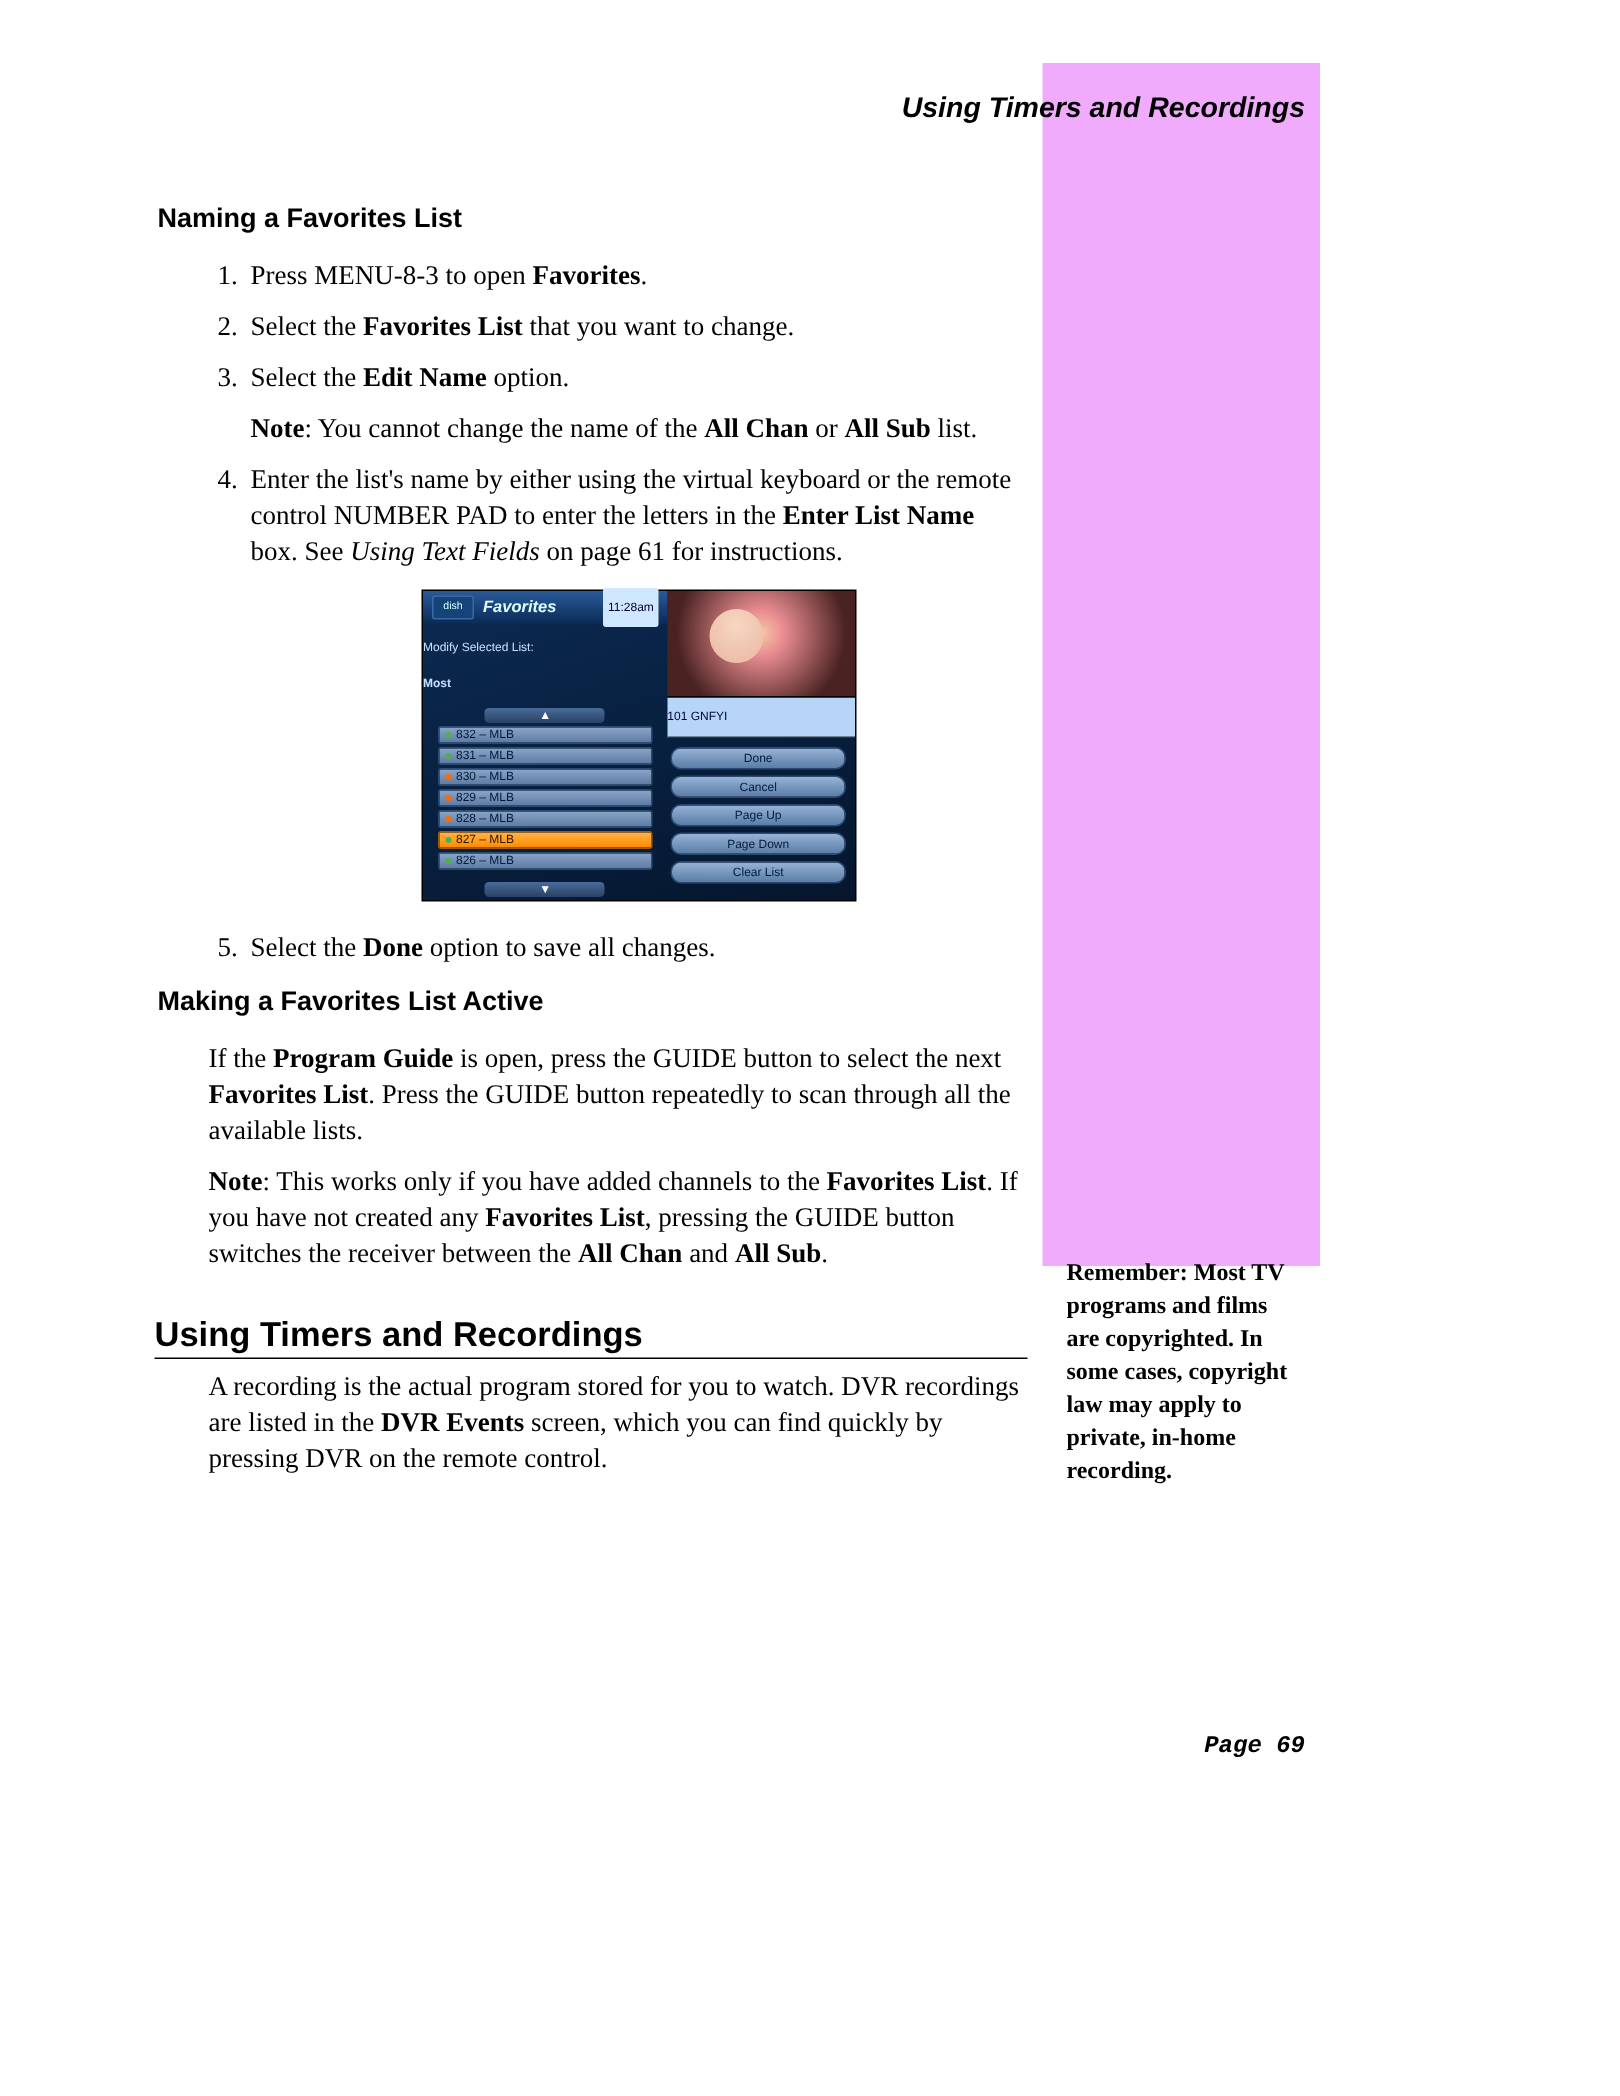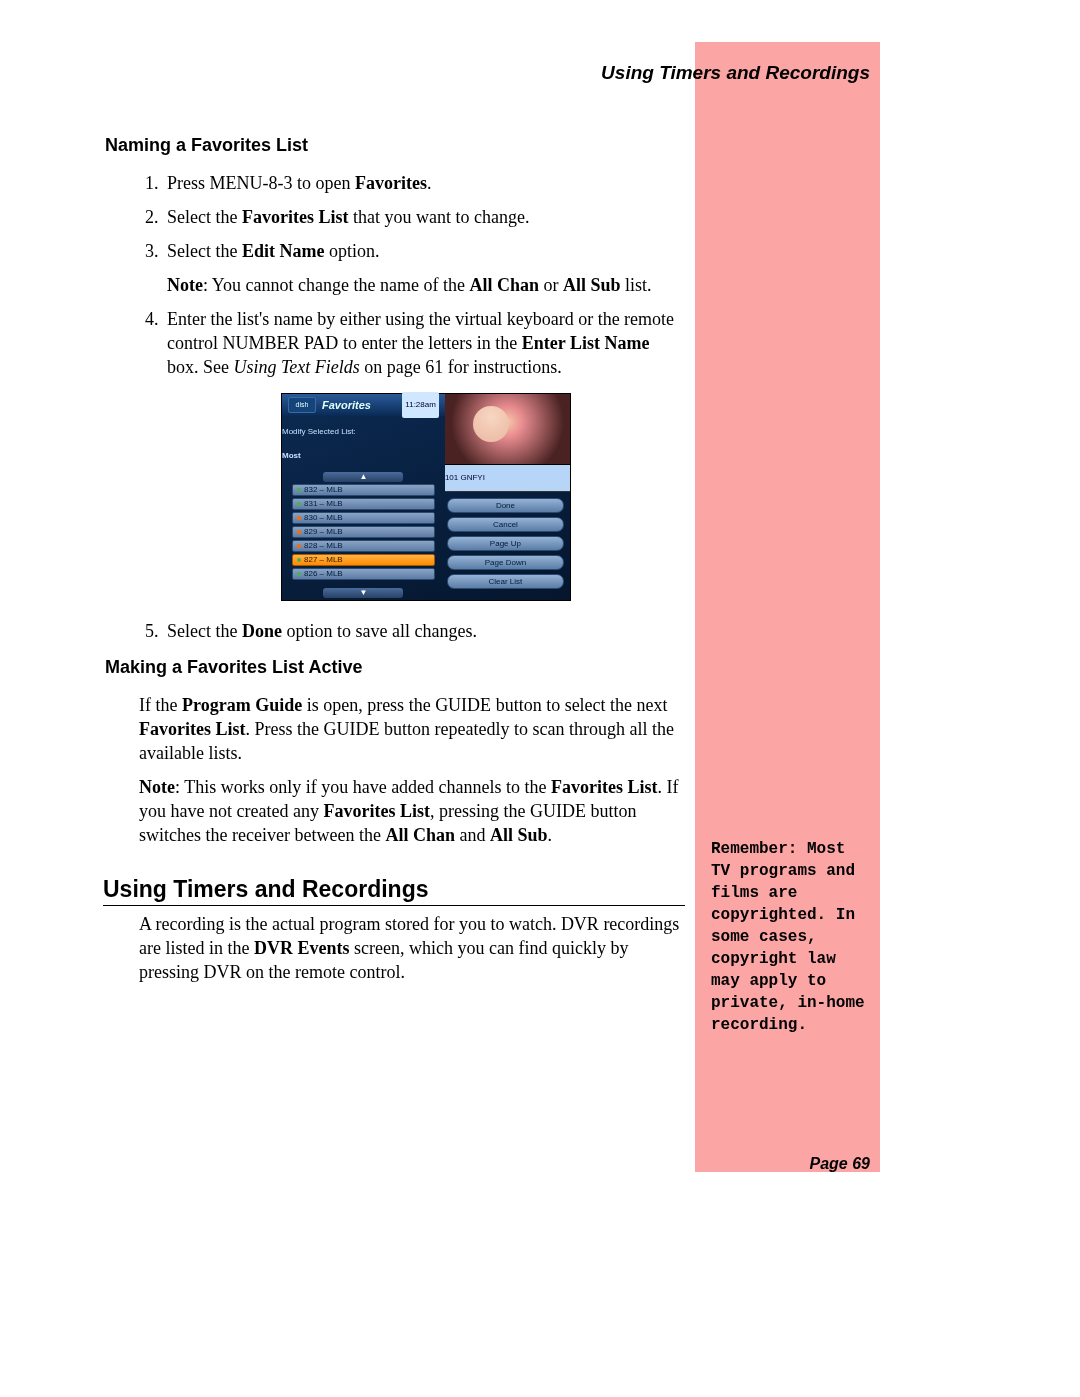--- a/index.html
+++ b/index.html
@@ -14,25 +14,25 @@
     position: relative;
     width: 1080px;
     height: 1397px;
     box-sizing: border-box;
   }
   .sidebar {
     position: absolute;
     top: 42px;
     right: 200px;
     width: 185px;
-    height: 1130px;
-    background: #fca5a5;
+    height: 802px;
+    background: #f0abfc;
     box-sizing: border-box;
     padding: 12px;
-    font-family: Liberation Mono, monospace;
+    font-family: Liberation Serif, serif;
   }
   .sidebar .note {
     position: absolute;
     top: 796px;
     left: 16px;
     right: 12px;
     font-size: 16px;
     line-height: 22px;
     font-weight: bold;
   }
@@ -203,21 +203,21 @@
     text-align:center;
     height:13px;
     line-height:13px;
     border:1px solid #2a4a72;
     border-radius:7px;
   }
   .pg-num {
     position:absolute;
     bottom: 224px;
     right: 200px;
-    font-family: Liberation Sans, sans-serif;
+    font-family: Liberation Mono, monospace;
     font-style: italic;
     font-weight: bold;
     font-size: 16px;
     padding-right: 10px;
   }
 </style>
 </head>
 <body>
 
 <div class="page">

